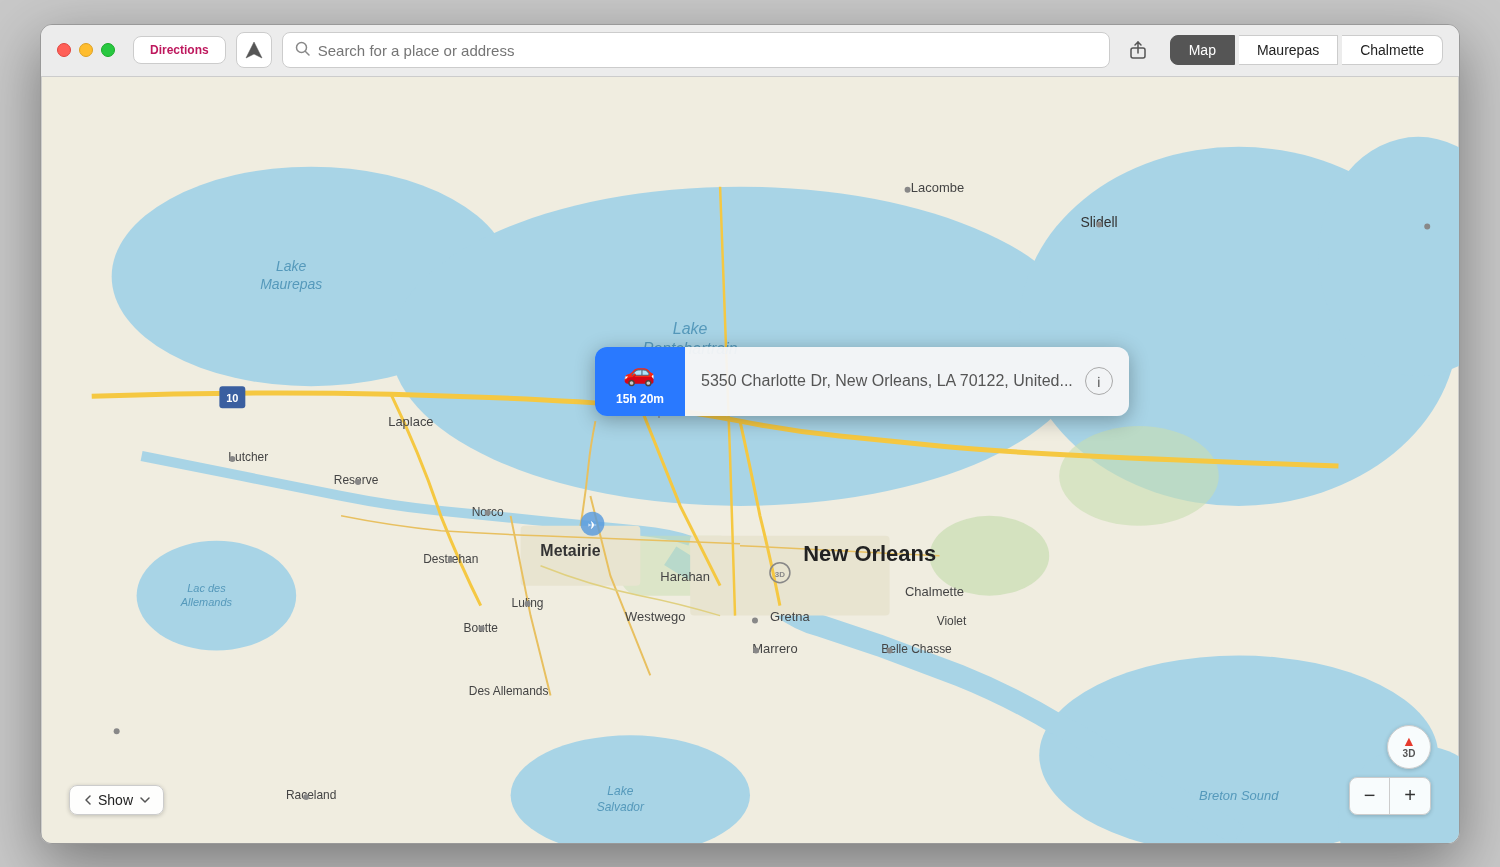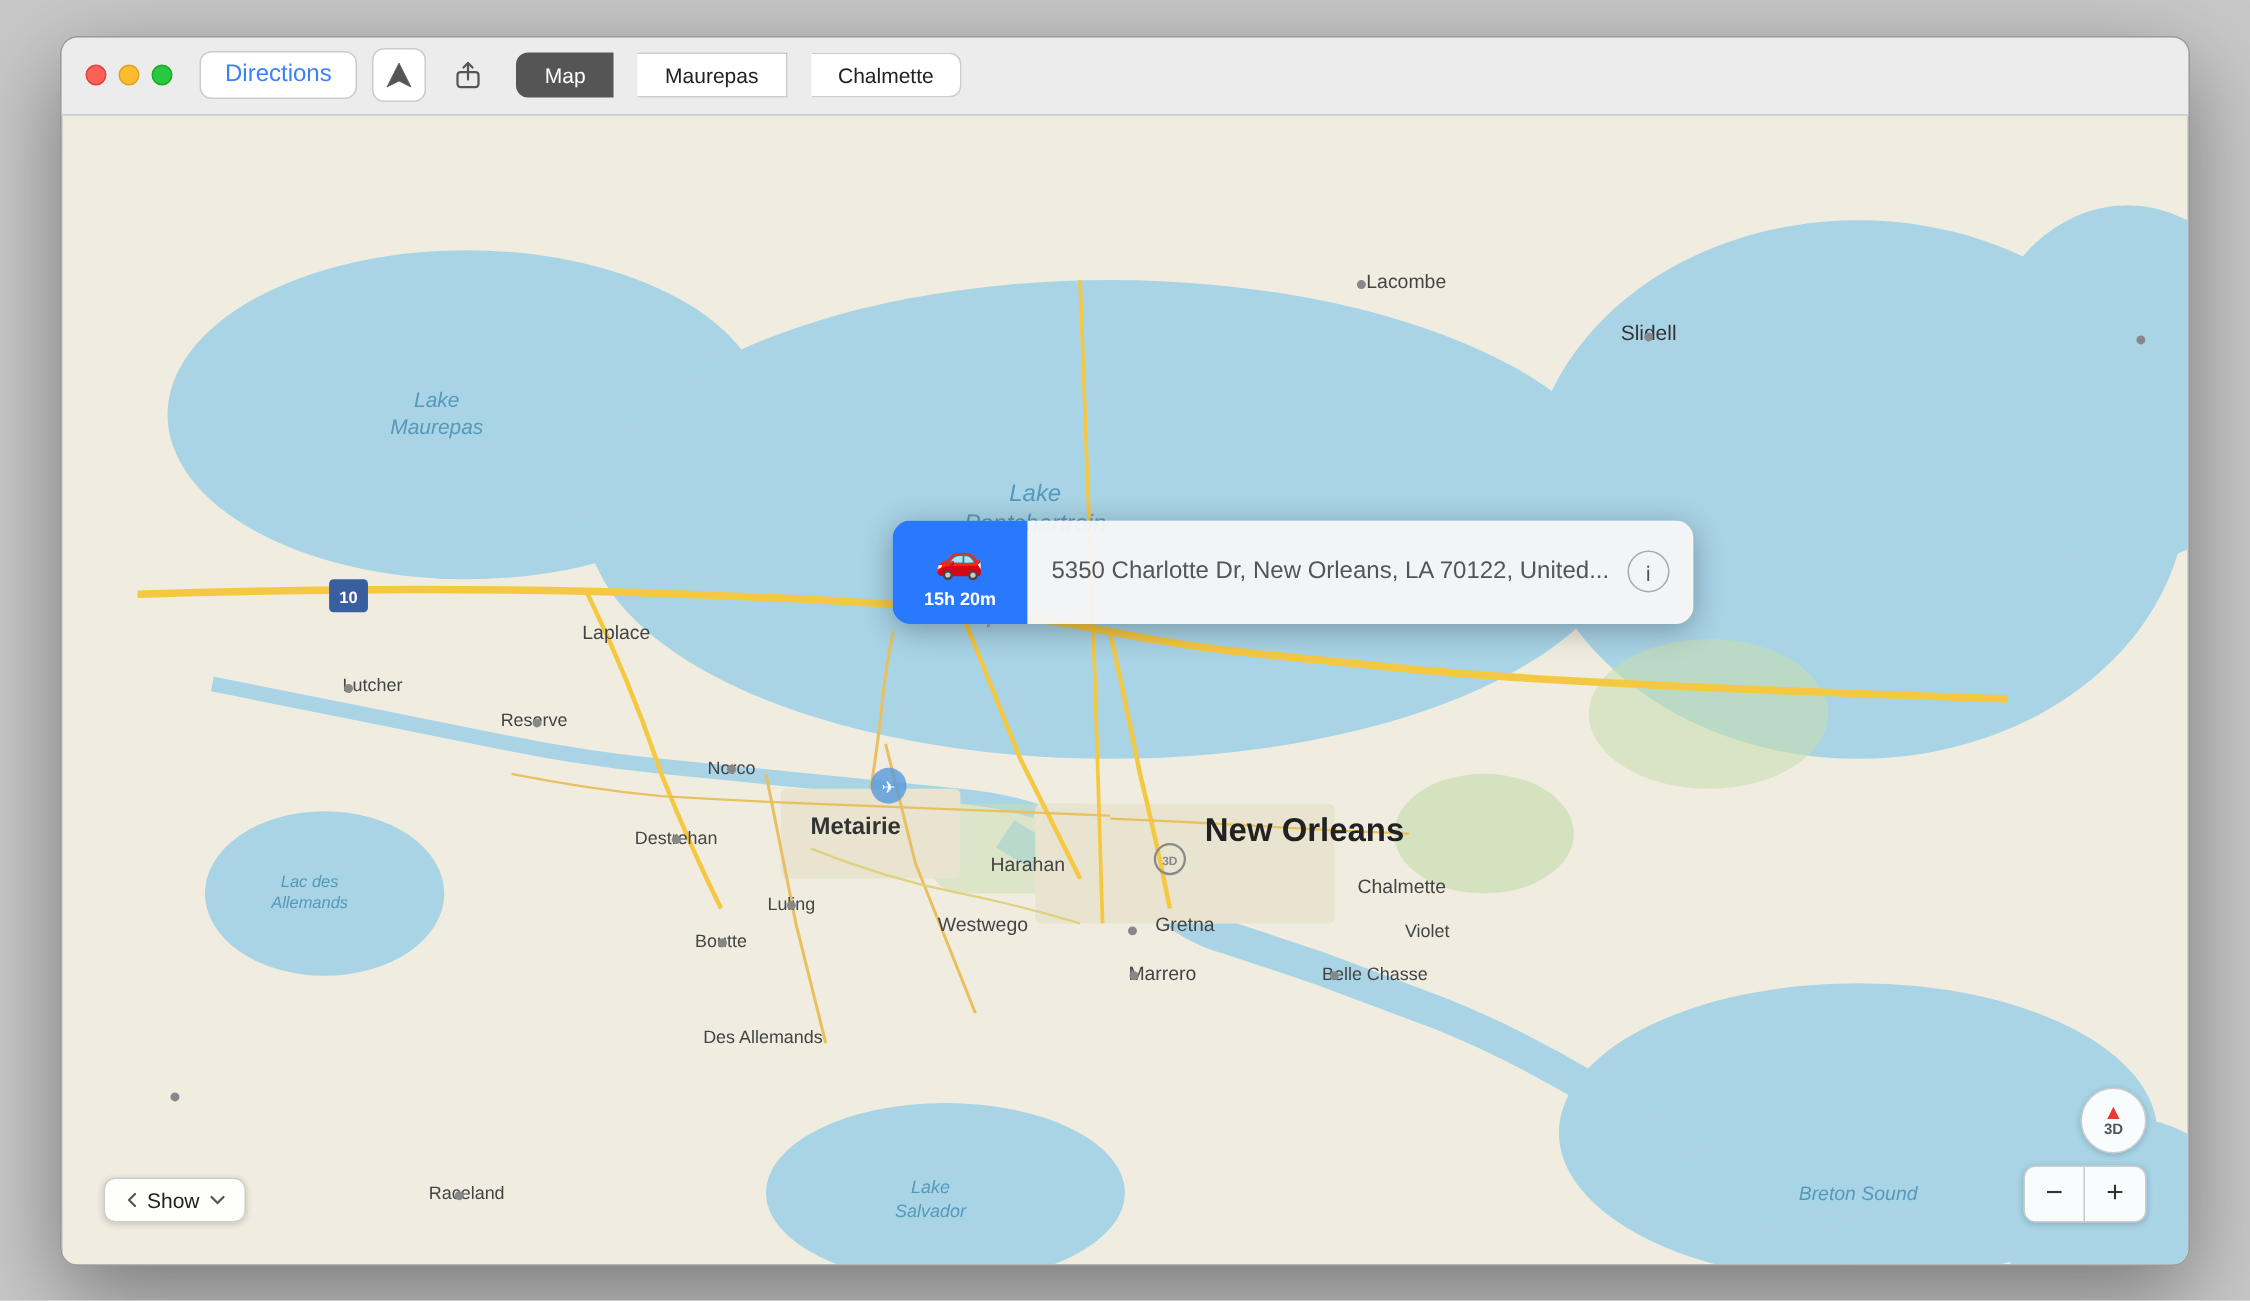--- a/index.html
+++ b/index.html
@@ -50,25 +50,25 @@
     }
     .traffic-light.close { background: #ff5f57; border: 1px solid #e0443e; }
     .traffic-light.minimize { background: #ffbd2e; border: 1px solid #dea123; }
     .traffic-light.maximize { background: #28c840; border: 1px solid #1aab29; }
 
     .directions-btn {
       background: #fff;
       border: 1px solid #ccc;
       border-radius: 8px;
       padding: 6px 16px;
-      font-size: 16px;
-      font-weight: 400;
+      font-size: 12px;
+      font-weight: 700;
       cursor: pointer;
       margin-left: 8px;
-      color: #3b82f6;
+      color: #be185d;
     }
 
     .location-btn {
       width: 36px;
       height: 36px;
       border-radius: 8px;
       background: #fff;
       border: 1px solid #ccc;
       display: flex;
       align-items: center;
@@ -113,21 +113,21 @@
       display: flex;
       align-items: center;
       justify-content: center;
       cursor: pointer;
       color: #555;
       font-size: 18px;
     }
 
     .map-tabs {
       display: flex;
-      gap: 16px;
+      gap: 4px;
       margin-left: 4px;
     }
 
     .map-tab {
       padding: 6px 18px;
       font-size: 14px;
       font-weight: 500;
       cursor: pointer;
       border: 1px solid #ccc;
       background: #fff;
@@ -356,20 +356,29 @@
     </div>
 
     <button class="directions-btn">Directions</button>
 
     <button class="location-btn">
       <svg width="18" height="18" viewBox="0 0 18 18" fill="none">
         <polygon points="9,1 17,17 9,13 1,17" fill="#555" stroke="#555" stroke-width="0.5"></polygon>
       </svg>
     </button>
 
+    <div class="search-bar">
+      <span class="search-icon-wrap">
+        <svg width="15" height="15" viewBox="0 0 15 15" fill="none">
+          <circle cx="6.5" cy="6.5" r="5" stroke="#888" stroke-width="1.5"></circle>
+          <line x1="10.5" y1="10.5" x2="14" y2="14" stroke="#888" stroke-width="1.5" stroke-linecap="round"></line>
+        </svg>
+      </span>
+      <input class="search-input" type="text" placeholder="Search for a place or address" style="">
+    </div>
 
     <button class="share-btn">
       <svg width="20" height="20" viewBox="0 0 20 20" fill="none">
         <rect x="3" y="8" width="14" height="10" rx="2" stroke="#555" stroke-width="1.5"></rect>
         <line x1="10" y1="2" x2="10" y2="13" stroke="#555" stroke-width="1.5" stroke-linecap="round"></line>
         <polyline points="7,5 10,2 13,5" stroke="#555" stroke-width="1.5" stroke-linecap="round" stroke-linejoin="round" fill="none"></polyline>
       </svg>
     </button>
 
     <div class="map-tabs">

